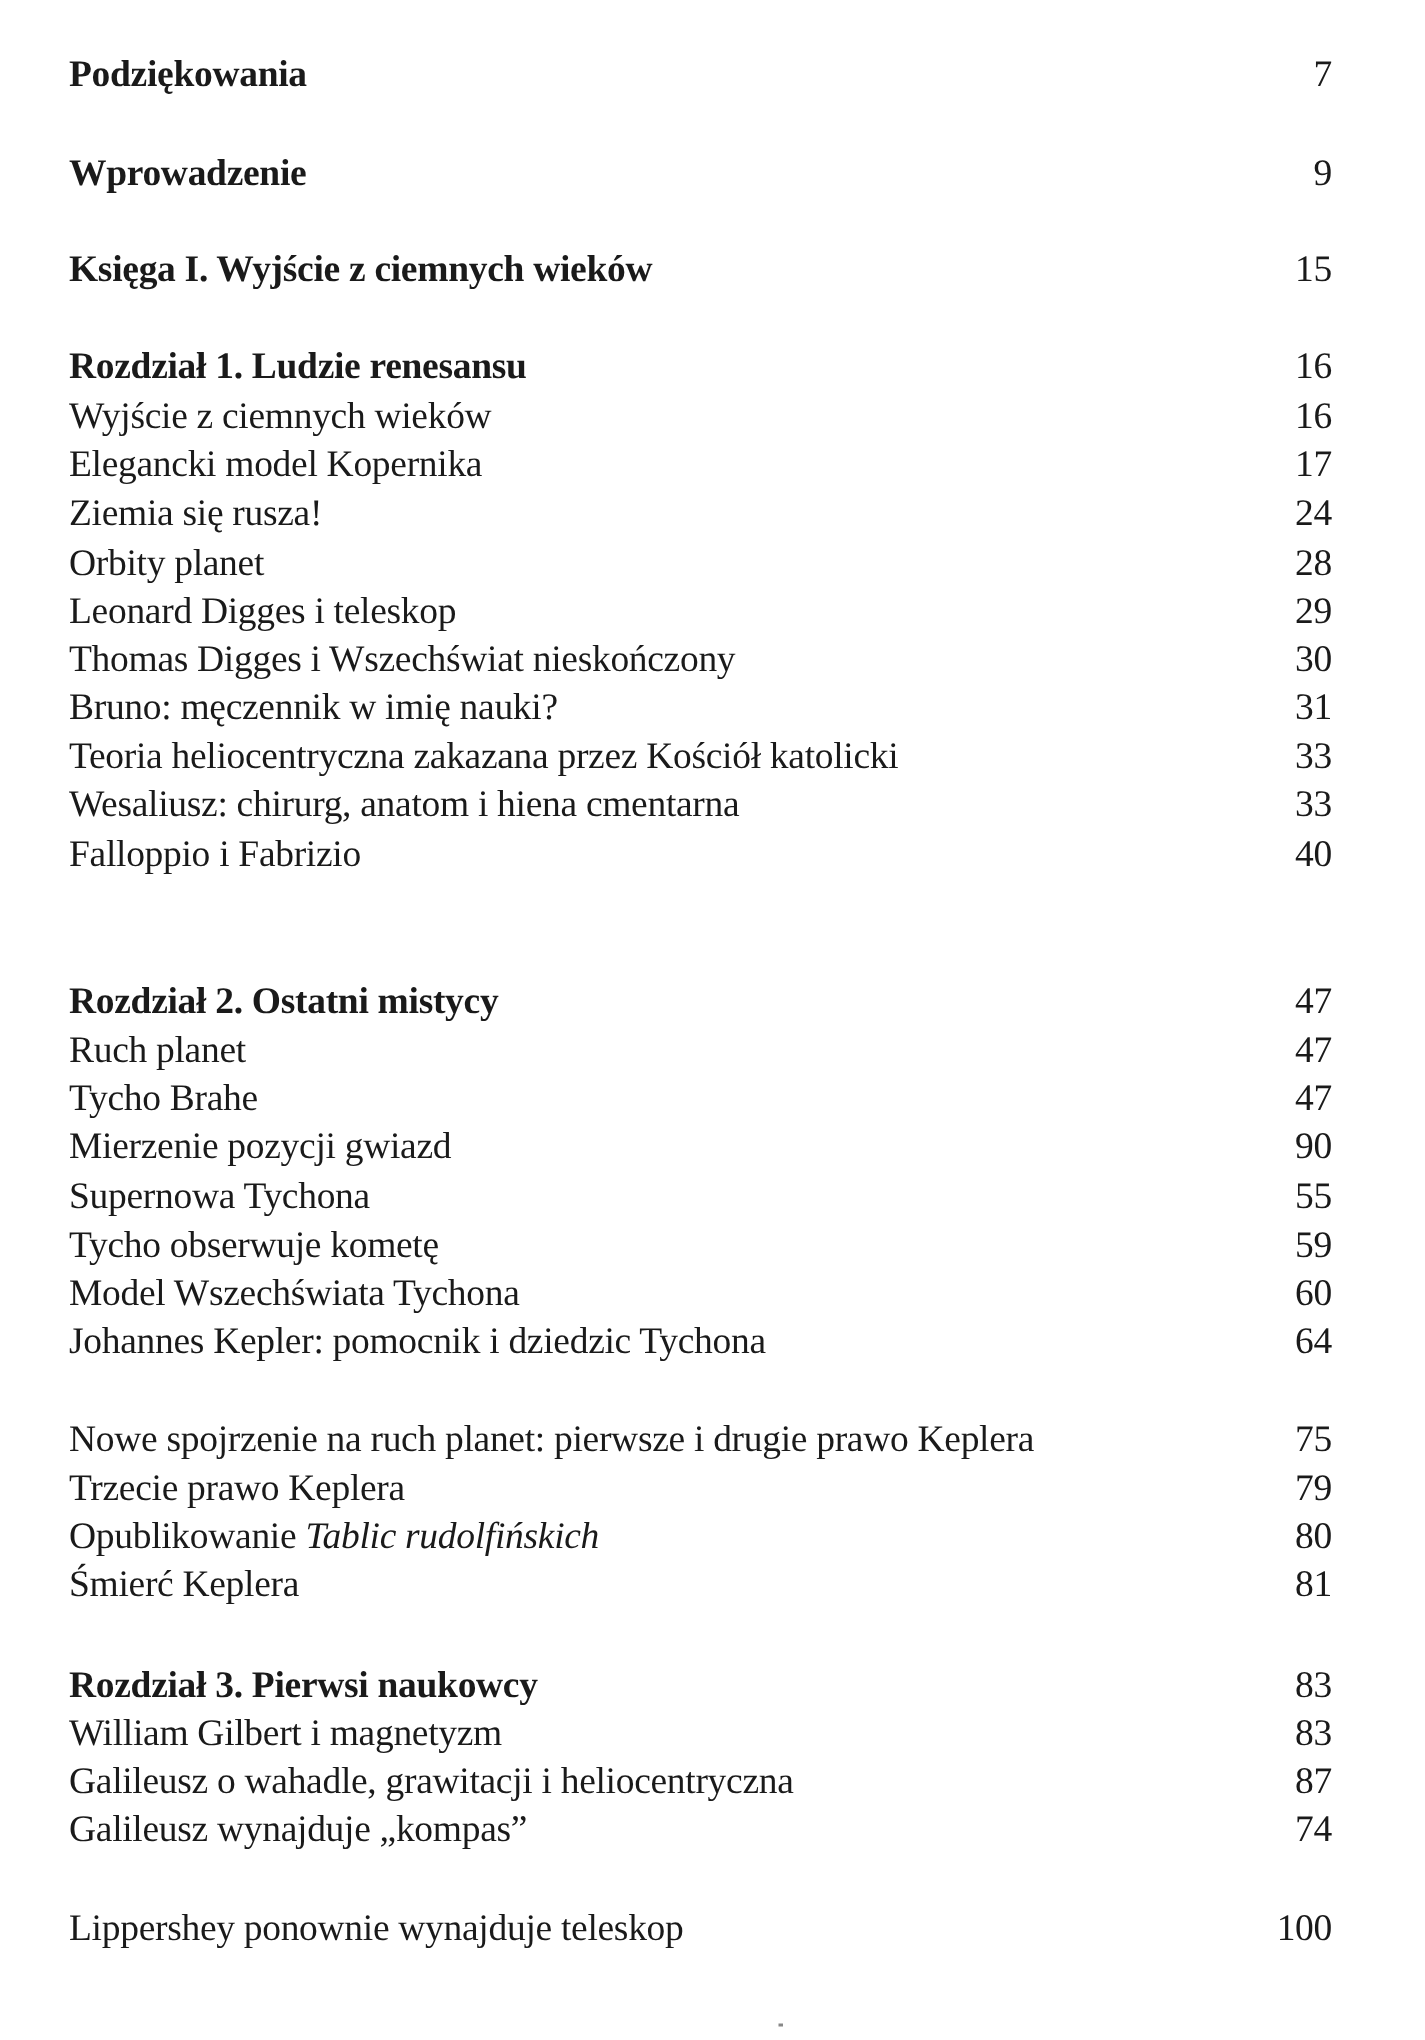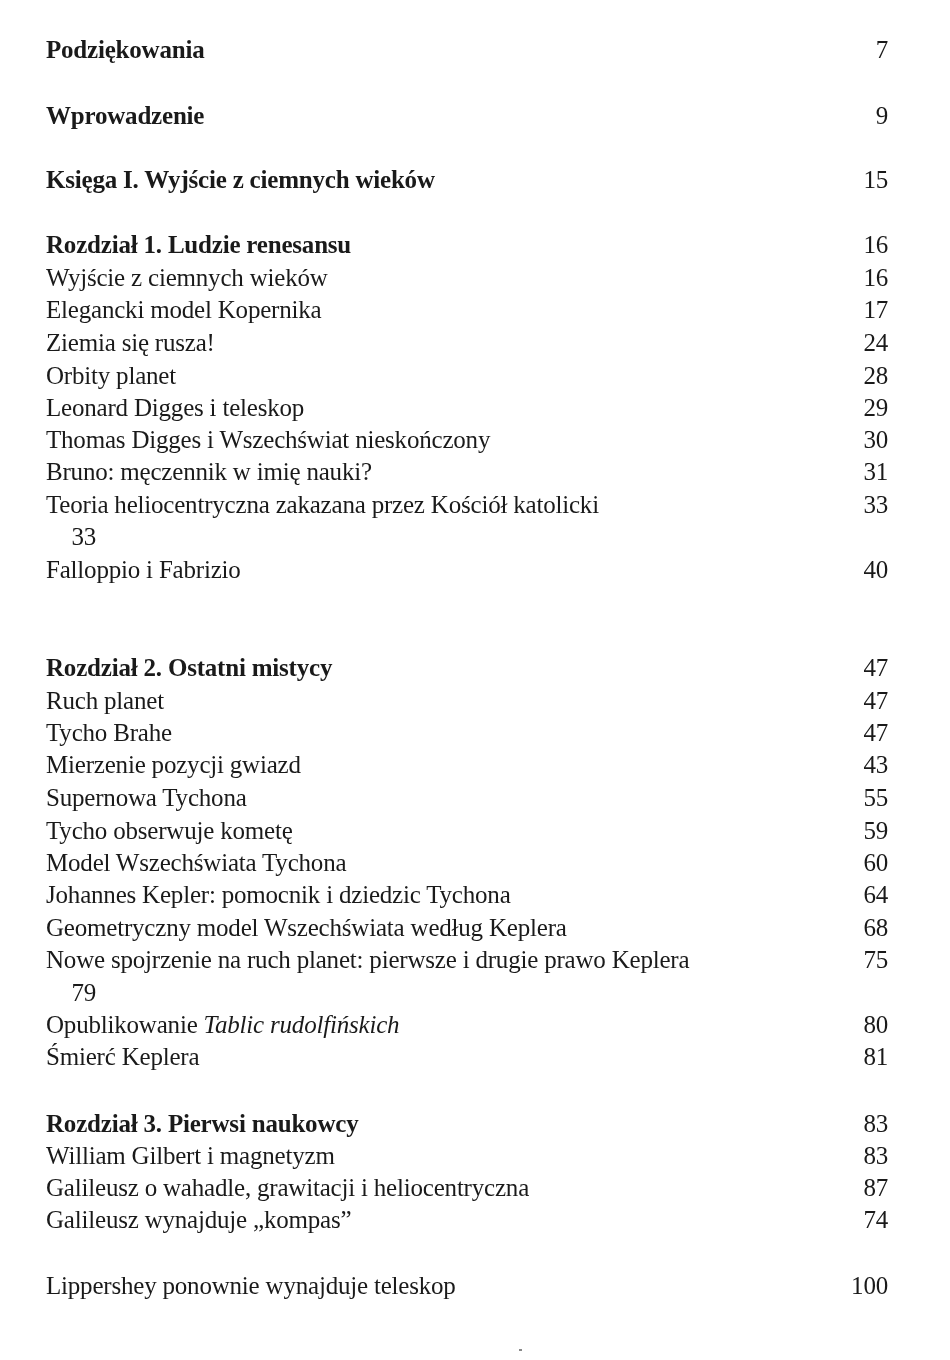--- a/index.html
+++ b/index.html
@@ -96,20 +96,21 @@
   </div>
   <div class="row" style="top:456px">
     <span class="title">Bruno: męczennik w imię nauki?</span>
     <span class="num">31</span>
   </div>
   <div class="row" style="top:489px">
     <span class="title">Teoria heliocentryczna zakazana przez Kościół katolicki</span>
     <span class="num">33</span>
   </div>
   <div class="row" style="top:521px">
+    <span class="title">Wesaliusz: chirurg, anatom i hiena cmentarna</span>
     <span class="num">33</span>
   </div>
   <div class="row" style="top:554px">
     <span class="title">Falloppio i Fabrizio</span>
     <span class="num">40</span>
   </div>
 
   <div class="row bold" style="top:652px">
     <span class="title">Rozdział 2. Ostatni mistycy</span>
     <span class="num">47</span>
@@ -117,47 +118,44 @@
   <div class="row" style="top:685px">
     <span class="title">Ruch planet</span>
     <span class="num">47</span>
   </div>
   <div class="row" style="top:717px">
     <span class="title">Tycho Brahe</span>
     <span class="num">47</span>
   </div>
   <div class="row" style="top:749px">
     <span class="title">Mierzenie pozycji gwiazd</span>
-    <span class="num">43</span>
+    <span class="num">90</span>
   </div>
   <div class="row" style="top:782px">
     <span class="title">Supernowa Tychona</span>
     <span class="num">55</span>
   </div>
   <div class="row" style="top:815px">
     <span class="title">Tycho obserwuje kometę</span>
     <span class="num">59</span>
   </div>
   <div class="row" style="top:847px">
     <span class="title">Model Wszechświata Tychona</span>
     <span class="num">60</span>
   </div>
   <div class="row" style="top:879px">
     <span class="title">Johannes Kepler: pomocnik i dziedzic Tychona</span>
     <span class="num">64</span>
   </div>
-  <div class="row" style="top:912px">
-    <span class="title">Geometryczny model Wszechświata według Keplera</span>
-    <span class="num">68</span>
-  </div>
   <div class="row" style="top:944px">
     <span class="title">Nowe spojrzenie na ruch planet: pierwsze i drugie prawo Keplera</span>
     <span class="num">75</span>
   </div>
   <div class="row" style="top:977px">
+    <span class="title">Trzecie prawo Keplera</span>
     <span class="num">79</span>
   </div>
   <div class="row" style="top:1009px">
     <span class="title"><span>Opublikowanie </span><em>Tablic rudolfińskich</em></span>
     <span class="num">80</span>
   </div>
   <div class="row" style="top:1041px">
     <span class="title">Śmierć Keplera</span>
     <span class="num">81</span>
   </div>

